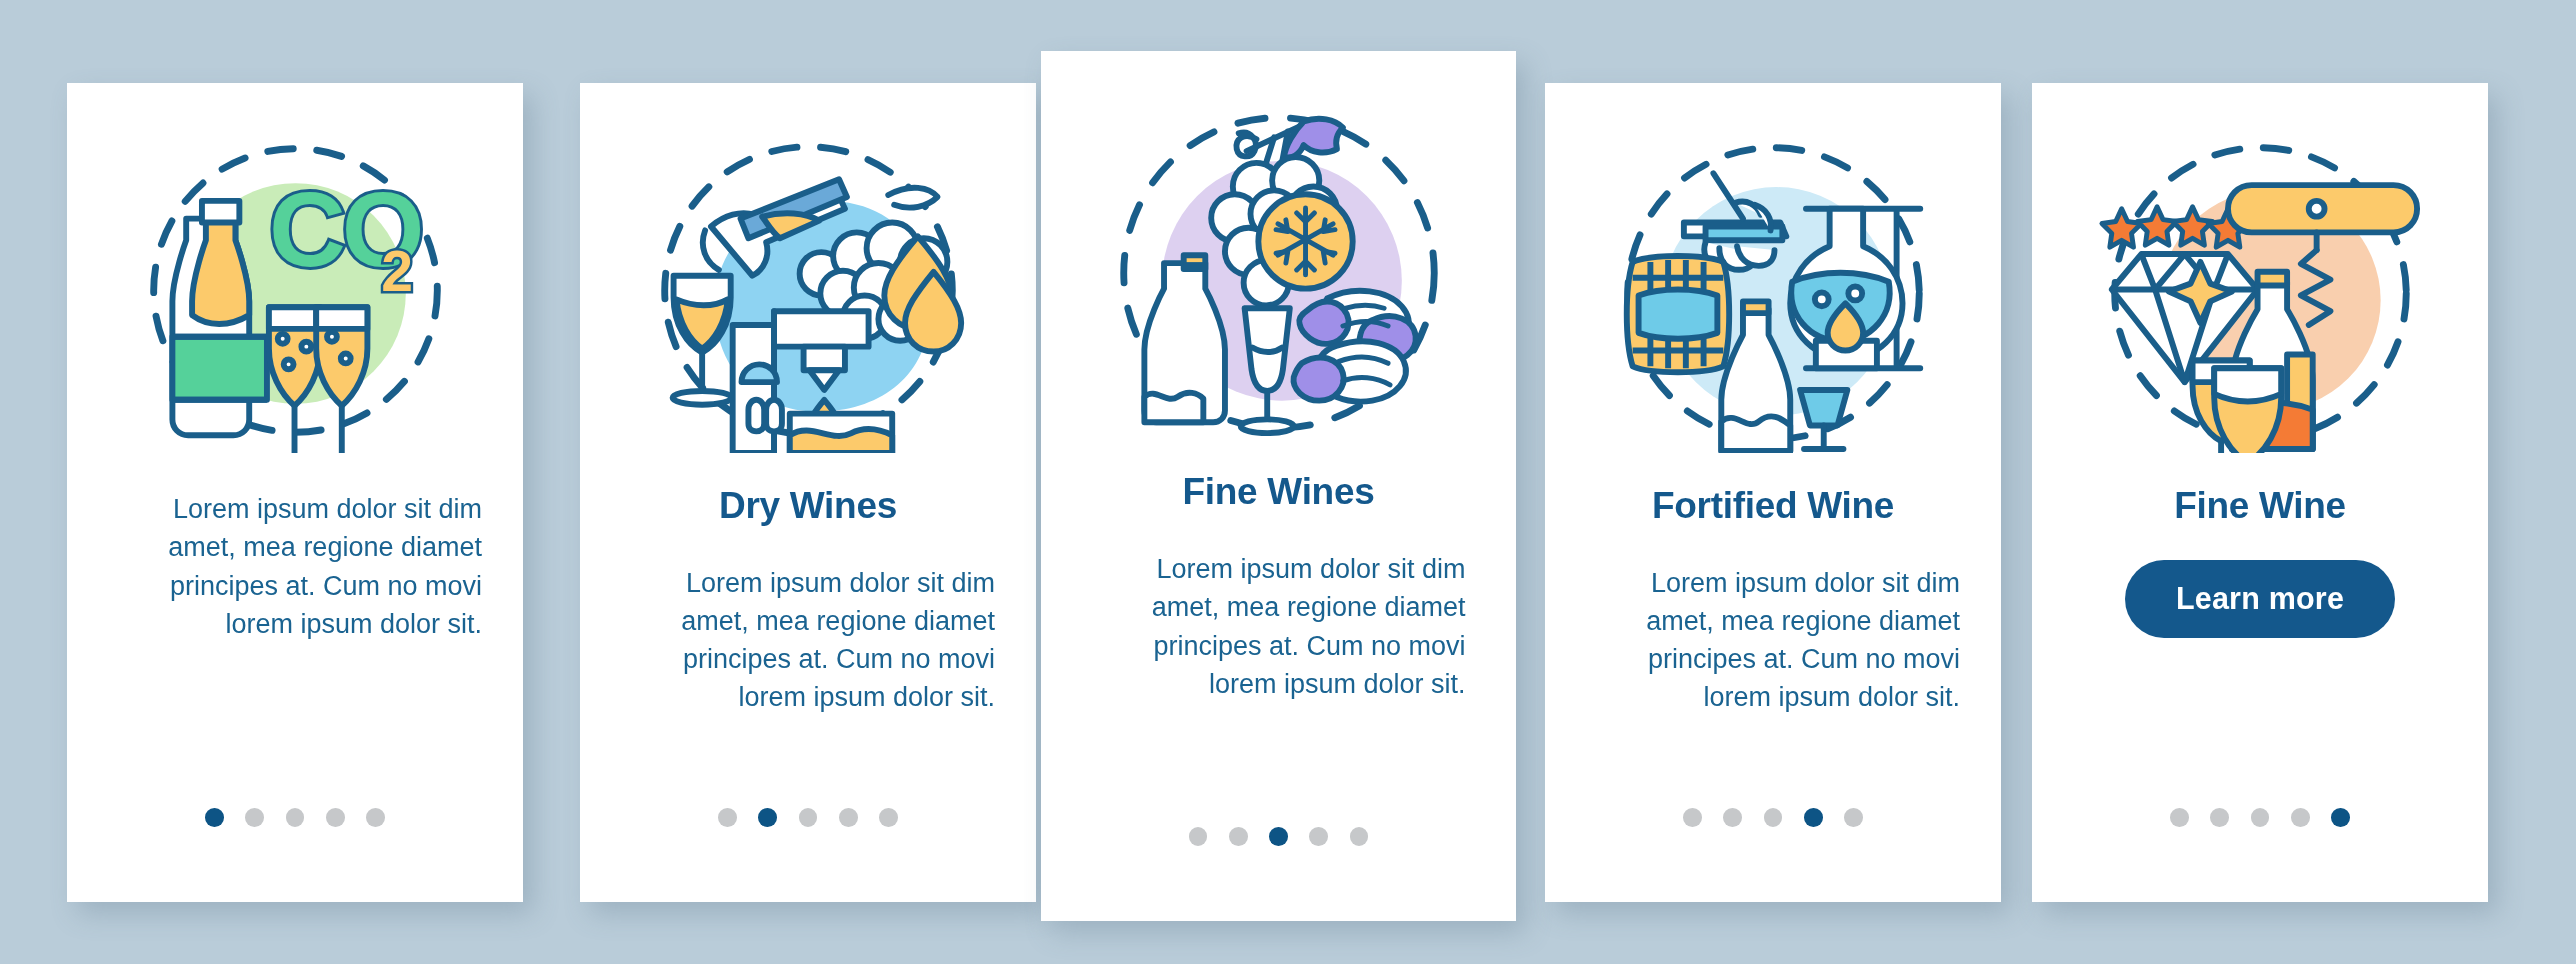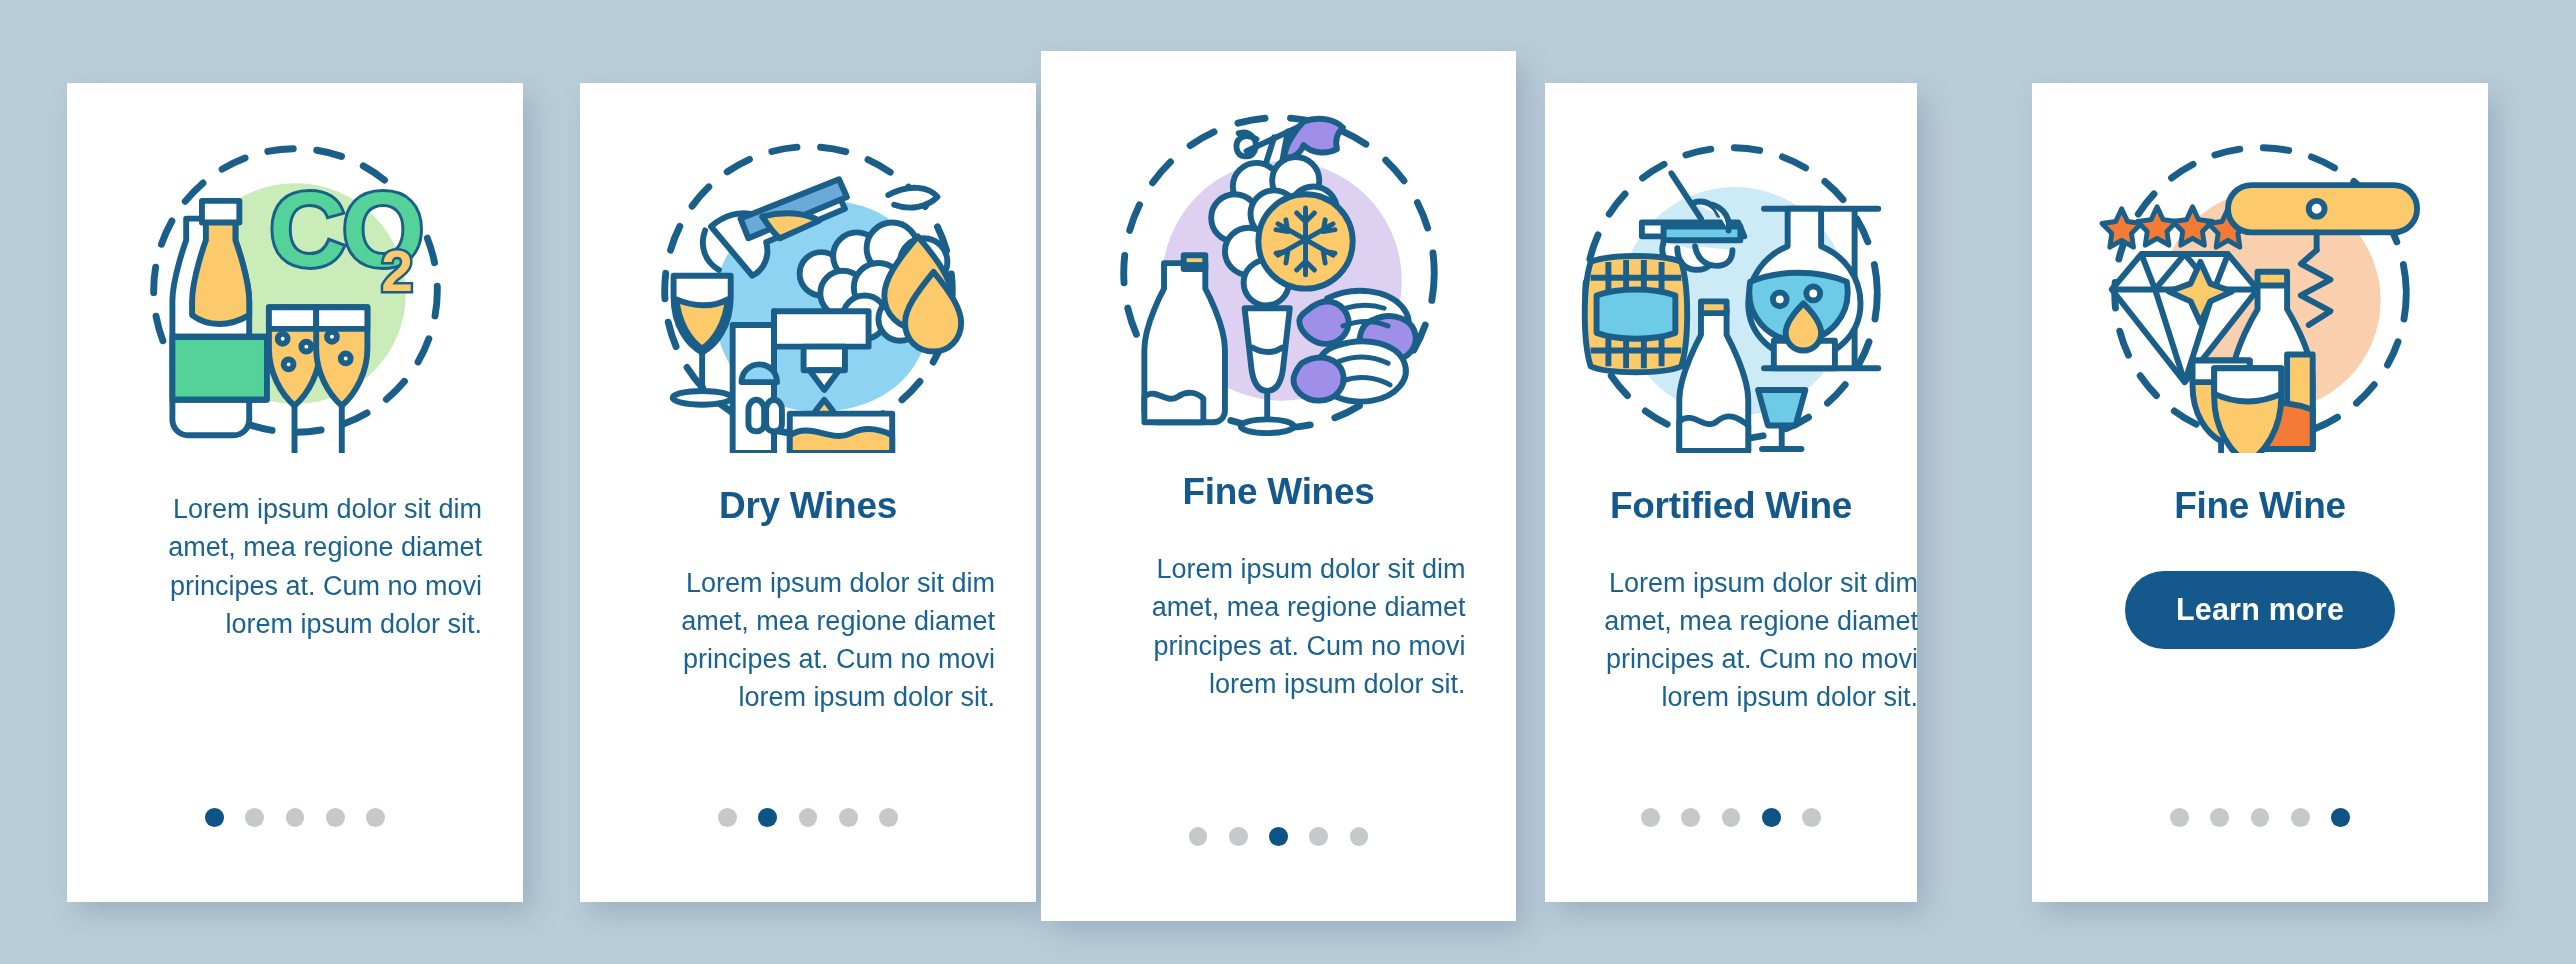--- a/index.html
+++ b/index.html
@@ -53,33 +53,33 @@
     padding: 21.6px 51px;
     cursor: pointer;
     letter-spacing: 0.2px;
     white-space: nowrap;
   }
 
   
   #card-1 { left: 67px;   top: 83px;  width: 456px; height: 819px; }
   #card-2 { left: 580px;  top: 83px;  width: 456px; height: 819px; }
   #card-3 { left: 1041px; top: 51px;  width: 475px; height: 870px; }
-  #card-4 { left: 1545px; top: 83px;  width: 372px; height: 819px; }
+  #card-4 { left: 1545px; top: 83px;  width: 456px; height: 819px; }
   #card-5 { left: 2032px; top: 83px;  width: 456px; height: 819px; }
 
   #card-1 .illus, #card-2 .illus, #card-4 .illus, #card-5 .illus { margin-top: 45px; }
   #card-3 .illus { margin-top: 47px; }
 
   #card-1 .card-title, #card-2 .card-title,
   #card-4 .card-title, #card-5 .card-title { margin-top: 31.5px; }
   #card-3 .card-title { margin-top: 33px; }
 
   .card-body { margin-top: 37px; }
   .dots { margin-top: auto; margin-bottom: 75px; }
-  #card-5 .learn-btn { margin-top: 44px; }
+  #card-5 .learn-btn { margin-top: 33px; }
 </style>
 </head>
 <body>
 
 <div class="stage">
 
   <div class="card" id="card-1">
     <div class="illus">
       <svg width="325" height="325" viewBox="0 0 330 330">
         <circle cx="165" cy="168" r="112" fill="#c9ecb8"></circle>

